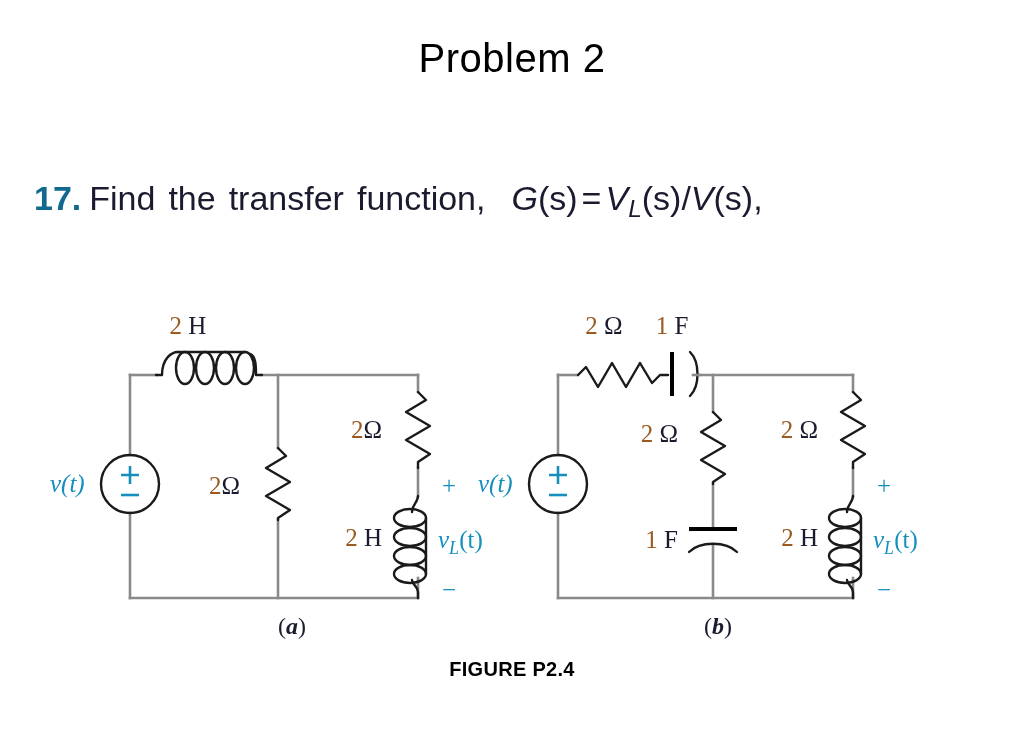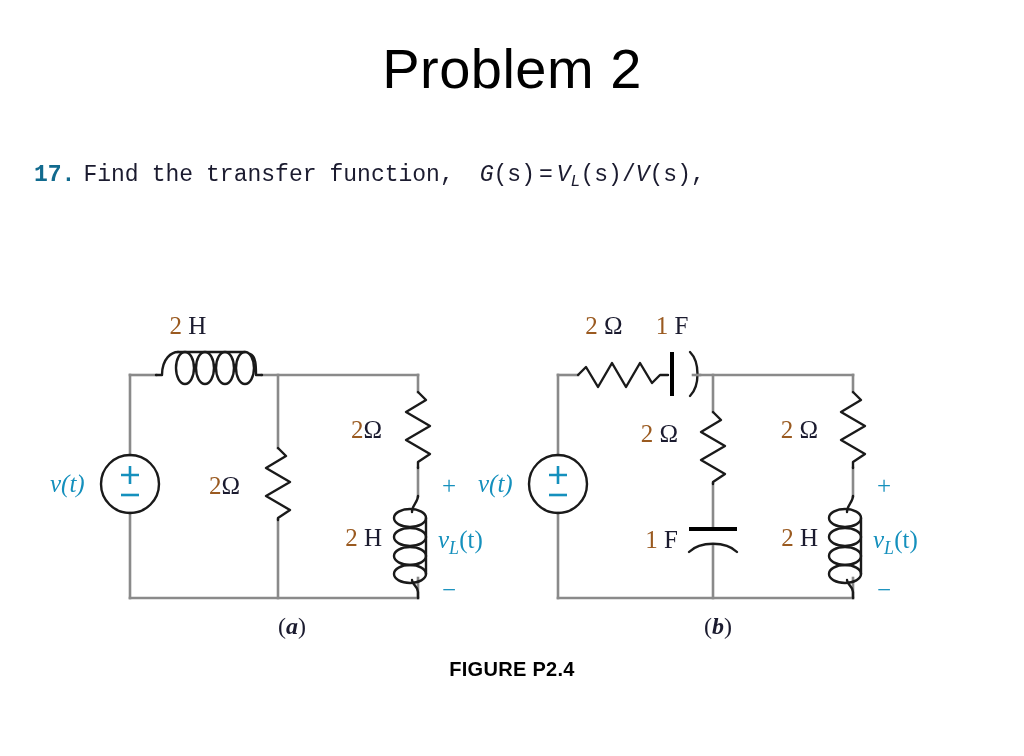--- a/index.html
+++ b/index.html
@@ -6,27 +6,27 @@
   body{
     width:1024px;height:756px;background:#ffffff;
     font-family:"Liberation Serif", serif;
     overflow:hidden;position:relative;
   }
   #page{position:relative;width:1024px;height:756px;}
 
   .title{
     position:absolute;left:0;top:36px;width:1024px;text-align:center;
     font-family:"Liberation Sans", sans-serif;
-    font-size:56px;font-weight:400;color:#000000;letter-spacing:0.5px;
+    font-size:40px;font-weight:400;color:#000000;letter-spacing:0.5px;
   }
 
   .problem{
-    position:absolute;left:34px;top:160px;width:830px;
-    font-family:Liberation Mono, monospace;
-    font-size:23px;color:#1b1b2f;line-height:1.34;
+    position:absolute;left:34px;top:176px;width:830px;
+    font-family:Liberation Sans, sans-serif;
+    font-size:34px;color:#1b1b2f;line-height:1.34;
   }
   .problem .num{color:#116a8e;font-weight:bold;margin-right:8px;}
   .line1{white-space:nowrap;}
   .line2{padding-left:40px;white-space:nowrap;}
   .sp{display:inline-block;width:13px;}
   .math{font-style:italic;}
   .mathup{font-style:normal;}
   .sub{font-size:0.72em;font-style:italic;vertical-align:-0.28em;}
   .eq{font-style:normal;padding:0 4px;}
 

